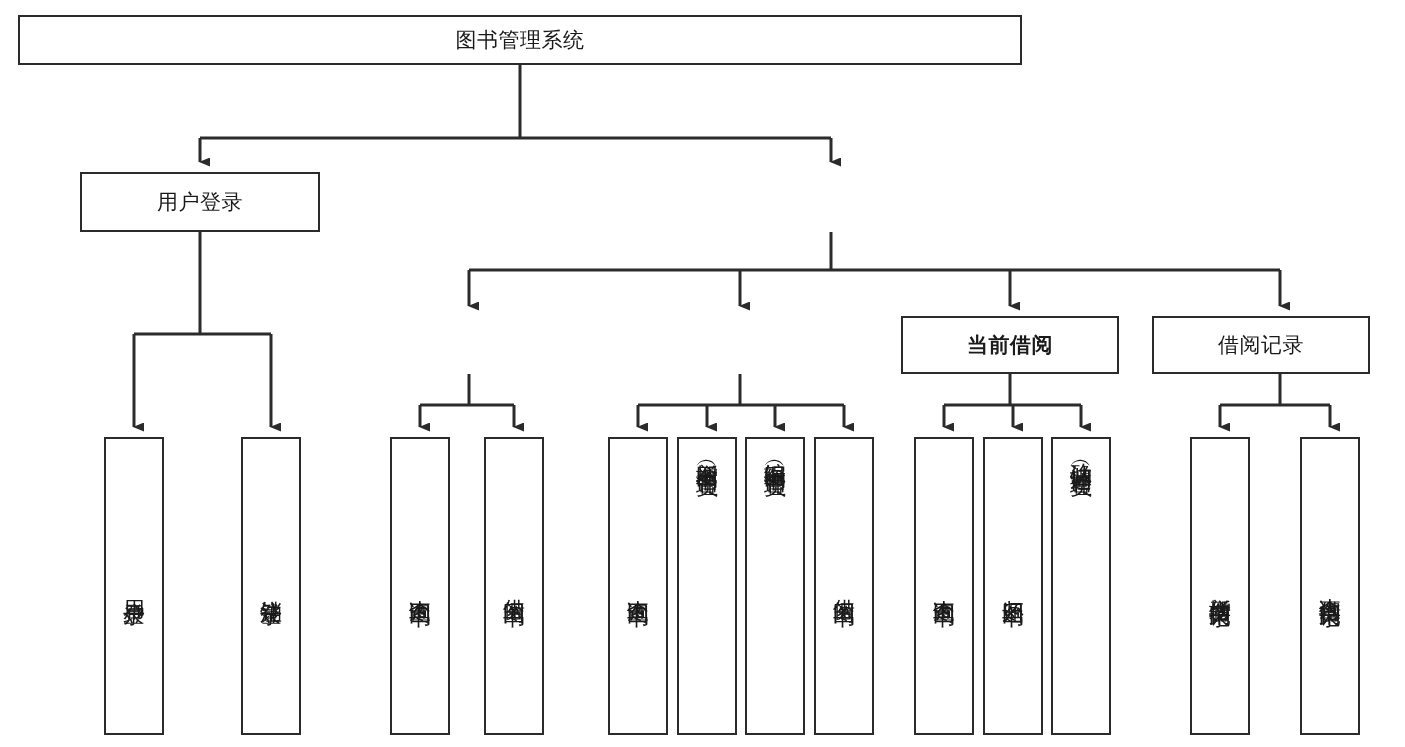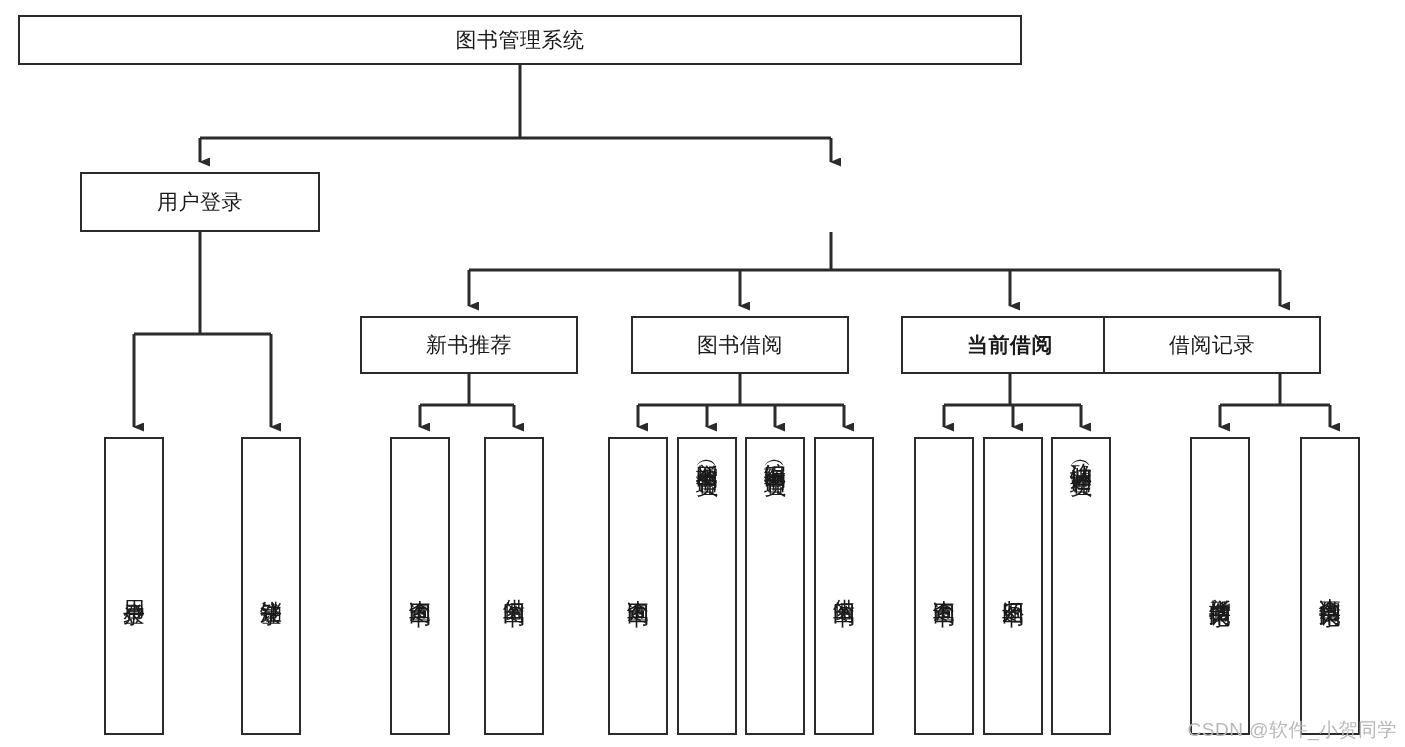--- a/index.html
+++ b/index.html
@@ -129,33 +129,27 @@
 
   <div class="node-box" style="left:18px; top:15px; width:1004px; height:50px;">
     <span class="node-label">图书管理系统</span>
   </div>
 
   <div class="node-box" style="left:80px; top:172px; width:240px; height:60px;">
     <span class="node-label">用户登录</span>
   </div>
 
 
-  <div class="node-box" style="left:360px; top:316px; width:218px; height:58px;">
-    <span class="node-label">新书推荐</span>
-  </div>
-
-  <div class="node-box" style="left:631px; top:316px; width:218px; height:58px;">
-    <span class="node-label">图书借阅</span>
-  </div>
+
 
   <div class="node-box" style="left:901px; top:316px; width:218px; height:58px;font-weight:bold;">
     <span class="node-label">当前借阅</span>
   </div>
 
-  <div class="node-box" style="left:1103px; top:316px; width:218px; height:58px;justify-content:center;">
+  <div class="node-box" style="left:1152px; top:316px; width:218px; height:58px;justify-content:center;">
     <span class="node-label">借阅记录</span>
   </div>
 
   <div class="node-box vertical anchor-mid" style="left:104px; top:437px; width:60px; height:298px;">
     <span class="node-label">用户登录</span>
   </div>
 
   <div class="node-box vertical anchor-mid" style="left:241px; top:437px; width:60px; height:298px;">
     <span class="node-label">注销登录</span>
   </div>
@@ -197,15 +191,14 @@
   </div>
 
   <div class="node-box vertical anchor-mid" style="left:1190px; top:437px; width:60px; height:298px;">
     <span class="node-label">新增借阅记录</span>
   </div>
 
   <div class="node-box vertical anchor-mid" style="left:1300px; top:437px; width:60px; height:298px;">
     <span class="node-label">查询借阅记录</span>
   </div>
 
-  <div id="watermark">CSDN @软件_小贺同学</div>
 
 </div>
 
 </body></html>

